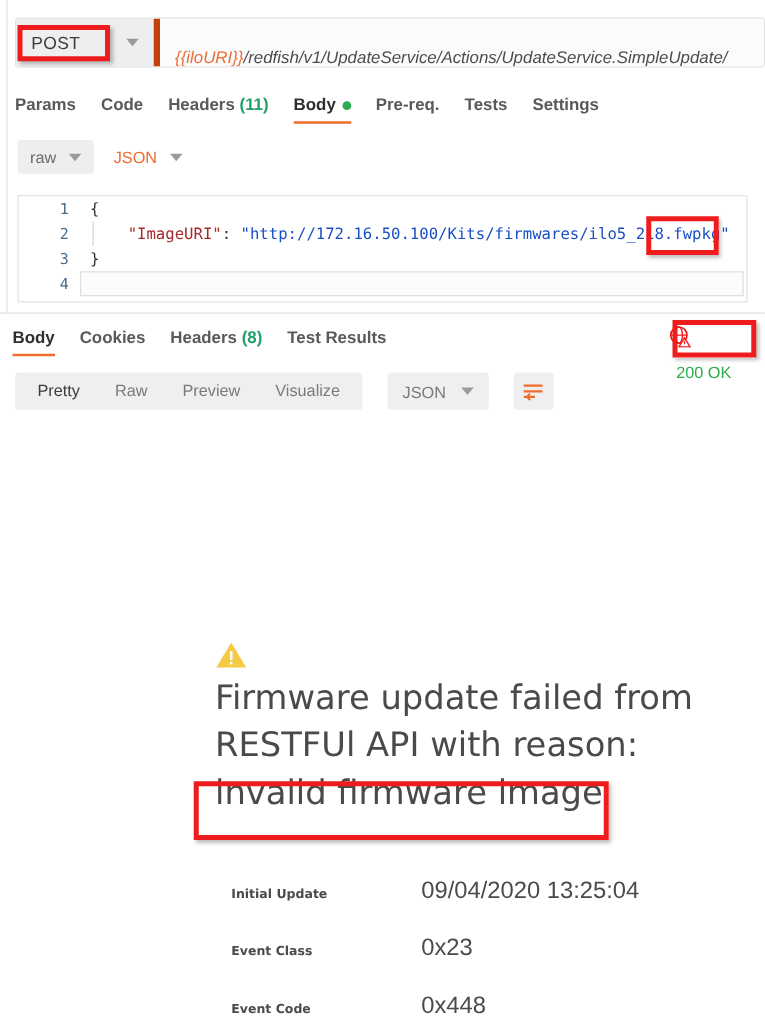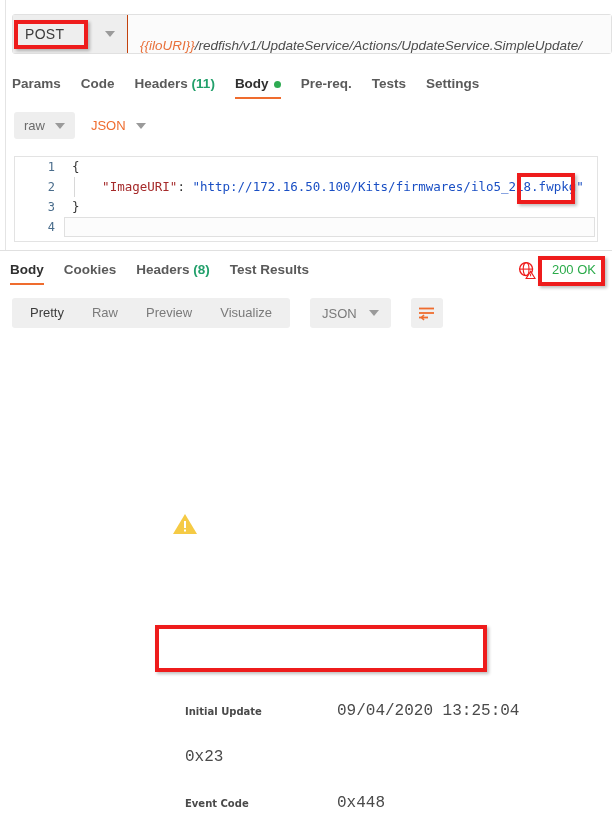--- a/index.html
+++ b/index.html
@@ -48,21 +48,21 @@
     box-sizing: border-box;
   }
   .method-box {
     width: 115px;
     background: #eeeeee;
     display: flex;
     align-items: center;
     justify-content: space-between;
     padding: 0 12px;
     box-sizing: border-box;
-    border-right: 1px solid #c2410c;
+    border-right: 5px solid #c2410c;
   }
   .method-label {
     font-size: 14px;
     color: #3c3c3c;
     letter-spacing: .3px;
   }
   .caret {
     width: 0;
     height: 0;
     border-left: 5px solid transparent;
@@ -221,25 +221,25 @@
     left: 10px;
     top: 262px;
     display: flex;
     align-items: center;
     gap: 20px;
     font-size: 13.5px;
     color: #5a5a5a;
   }
   .status-area {
     position: absolute;
-    right: 10px;
+    right: 21px;
     top: 260px;
     display: flex;
-    align-items: center;
     gap: 10px;
+    flex-direction: column;
   }
   .status-text {
     font-size: 13px;
     color: #2bab4a;
     padding: 2px 6px;
   }
   .globe-warn { width: 18px; height: 18px; display: block; }
 
   
   .res-toolbar {
@@ -324,23 +324,23 @@
     height: 46px;
   }
   .detail-label {
     width: 152px;
     font-size: 10px;
     font-weight: bold;
     color: #4a4a4a;
     font-family: "DejaVu Sans", sans-serif;
   }
   .detail-value {
-    font-size: 16px;
+    font-size: 19px;
     color: #4a4a4a;
-    font-family: Liberation Mono, monospace;
+    font-family: Liberation Sans, sans-serif;
   }
 </style>
 </head>
 <body>
 
 <div class="page">
 
   <div class="left-rail"></div>
 
   <div class="url-bar">
@@ -447,29 +447,35 @@
   <div class="res-body"></div>
 
   <div class="warn-icon-wrap">
     <svg width="26" height="24" viewBox="0 0 26 24">
       <polygon points="13,2 25,22 1,22" fill="#f5ca44"></polygon>
       <rect x="12" y="9" width="2" height="7" fill="#ffffff"></rect>
       <rect x="12" y="17.5" width="2" height="2" fill="#ffffff"></rect>
     </svg>
   </div>
 
+  <div class="msg-heading">
+    <div>Firmware update failed from</div>
+    <div>RESTFUl API with reason:</div>
+    <div>invalid firmware image</div>
+  </div>
 
   <div class="anno" style="left:155px; top:625px; width:332px; height:47px;"></div>
 
   <div class="detail-list">
     <div class="detail-row">
       <span class="detail-label">Initial Update</span>
       <span class="detail-value">09/04/2020 13:25:04</span>
     </div>
     <div class="detail-row">
+      <span class="detail-label">Event Class</span>
       <span class="detail-value">0x23</span>
     </div>
     <div class="detail-row">
       <span class="detail-label">Event Code</span>
       <span class="detail-value">0x448</span>
     </div>
   </div>
 
 </div>
 

